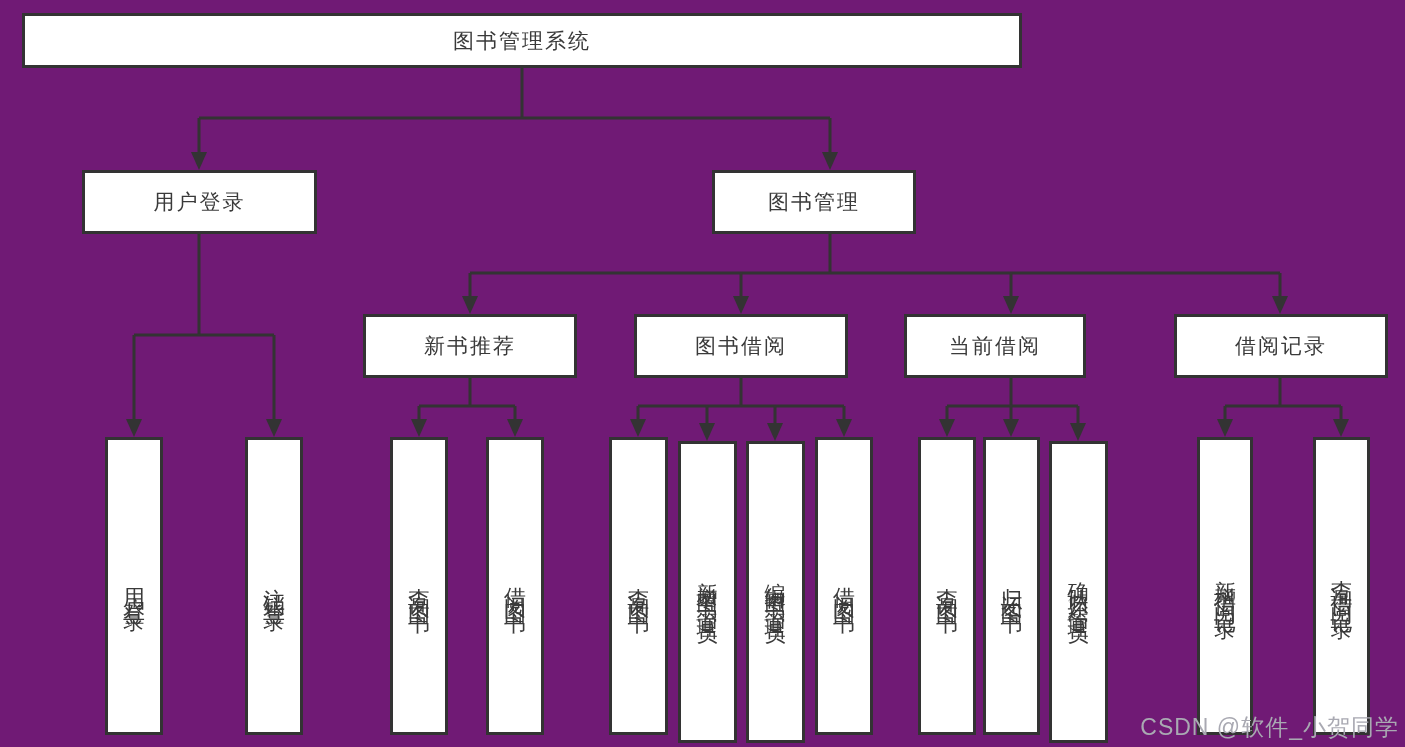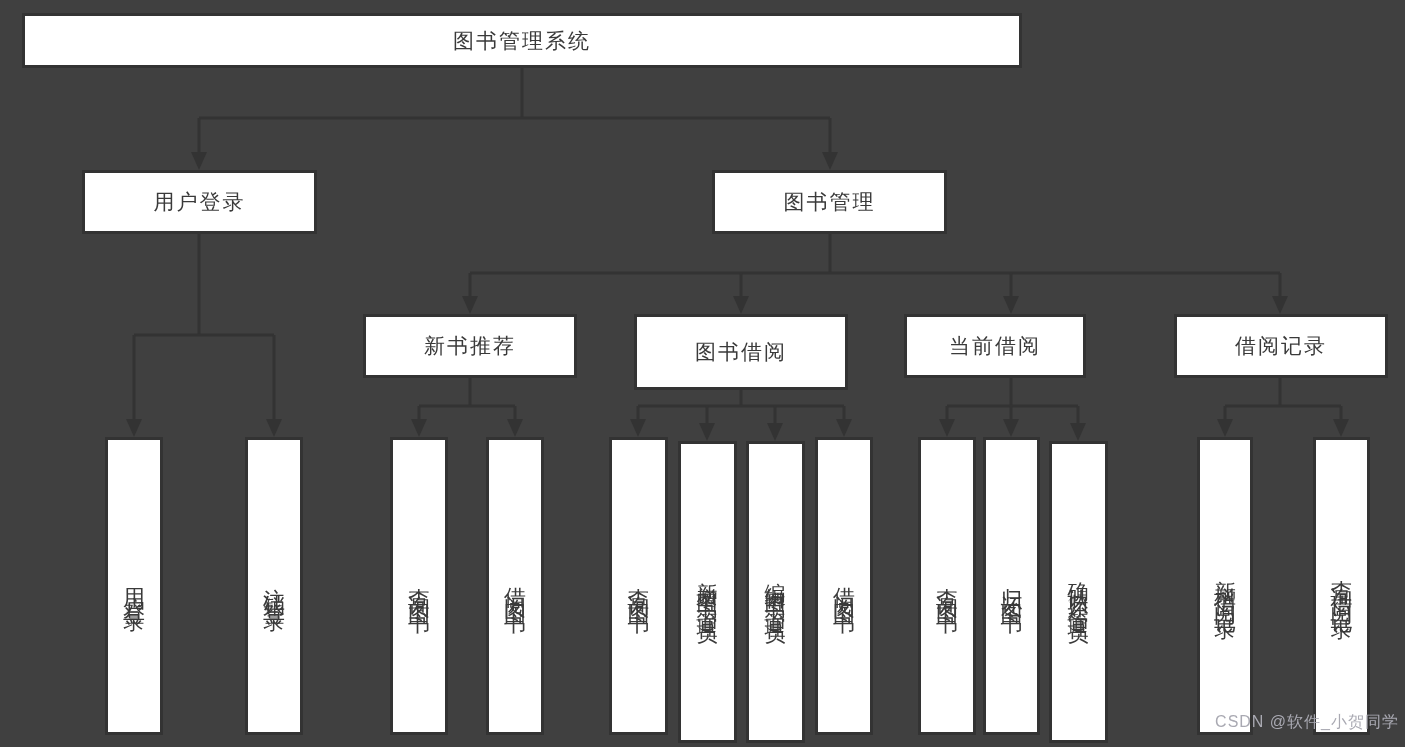--- a/index.html
+++ b/index.html
@@ -1,19 +1,19 @@
 <!DOCTYPE html>
 <html><head>
 <meta charset="utf-8">
 <style>
   html,body{margin:0;padding:0;background:#ffffff;}
   #canvas{
     position:relative;
     width:1405px;height:747px;
-    background:#404040;
+    background:#701a75;
     font-family:"Liberation Sans","DejaVu Sans",sans-serif;
     overflow:hidden;
   }
   #connectors{position:absolute;left:0;top:0;width:1405px;height:747px;}
   .node{
     position:absolute;
     box-sizing:border-box;
     border:3px solid #333333;
     background:#ffffff;
     display:flex;align-items:center;justify-content:center;
@@ -37,21 +37,21 @@
     text-orientation:mixed;
     font-size:22px;
     letter-spacing:8px;
     line-height:1;
     color:#3a3a3a;
   }
   .vtext.tight{letter-spacing:6px;font-size:21px;}
   #watermark{
     position:absolute;
     right:6px;top:712px;
-    font-size:16px;
+    font-size:23px;
     color:#a9a9b2;
     letter-spacing:1px;
     z-index:3;
   }
 </style>
 </head>
 <body>
 
 <div id="canvas">
 
@@ -124,24 +124,24 @@
       <polygon points="1070,423 1086,423 1078,441"></polygon>
 
       <polygon points="1217,419 1233,419 1225,437"></polygon>
       <polygon points="1333,419 1349,419 1341,437"></polygon>
     </g>
   </svg>
 
   <div class="node" style="left:22px;top:13px;width:1000px;height:55px;">图书管理系统</div>
 
   <div class="node" style="left:82px;top:170px;width:235px;height:64px;">用户登录</div>
-  <div class="node" style="left:712px;top:170px;width:235px;height:64px;">图书管理</div>
+  <div class="node" style="left:712px;top:170px;width:204px;height:64px;">图书管理</div>
 
   <div class="node" style="left:363px;top:314px;width:214px;height:64px;text-align:center;">新书推荐</div>
-  <div class="node" style="left:634px;top:314px;width:214px;height:76px;">图书借阅</div>
+  <div class="node" style="left:634px;top:314px;width:214px;height:64px;">图书借阅</div>
   <div class="node" style="left:904px;top:314px;width:182px;height:64px;">当前借阅</div>
   <div class="node" style="left:1174px;top:314px;width:214px;height:64px;">借阅记录</div>
 
   <div class="vnode" style="left:105px;top:437px;width:58px;height:298px;">
     <span class="vtext">用户登录</span>
   </div>
   <div class="vnode" style="left:245px;top:437px;width:58px;height:298px;">
     <span class="vtext">注销登录</span>
   </div>
 

